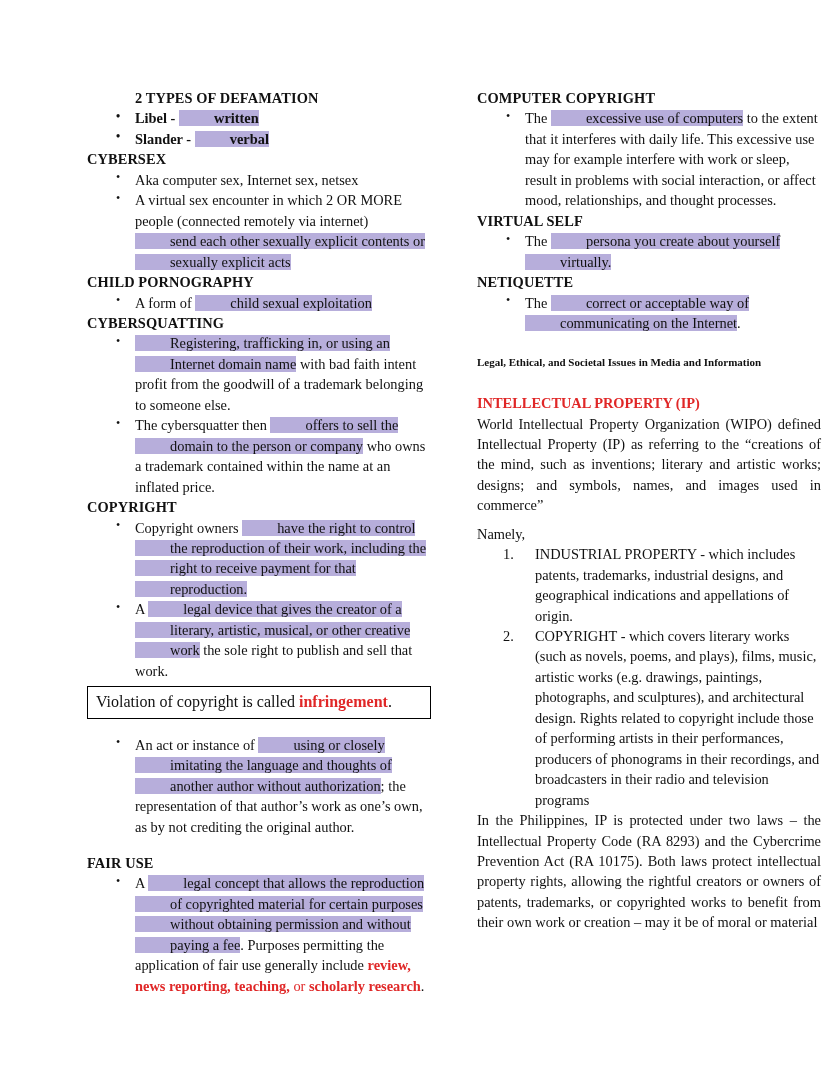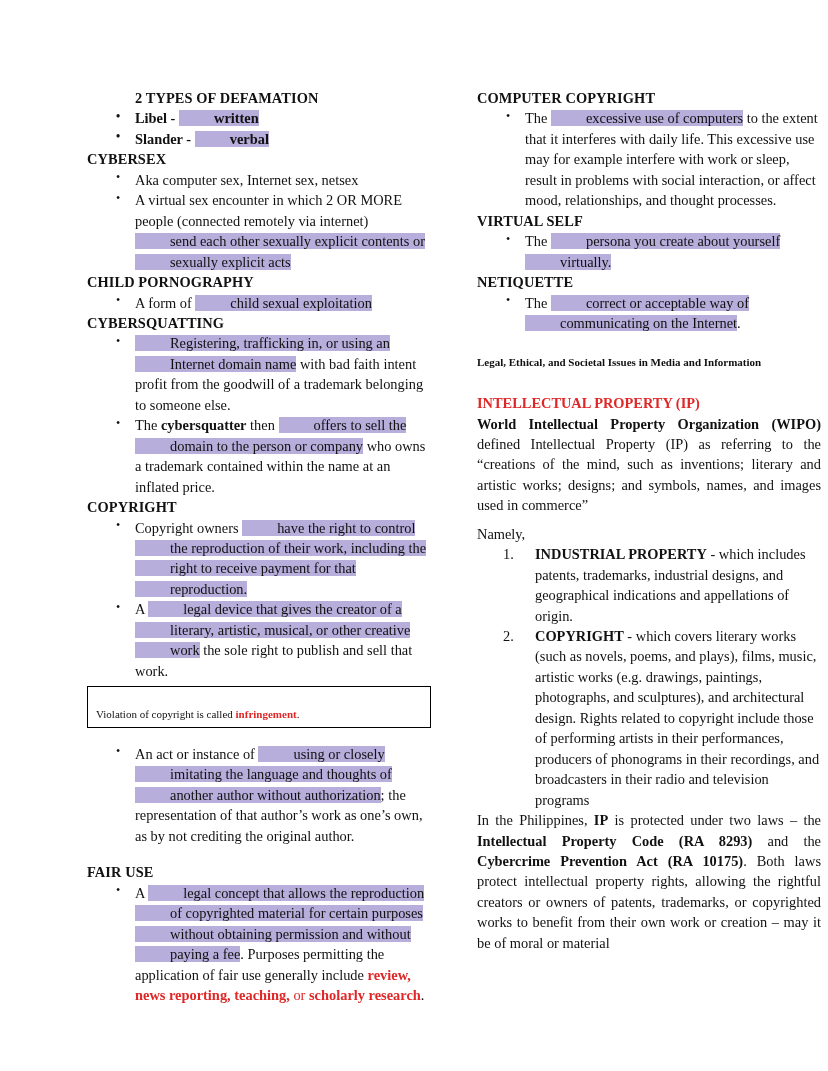--- a/index.html
+++ b/index.html
@@ -94,28 +94,28 @@
 
   
   .hl {
     background: #b7aedb;
     box-decoration-break: clone;
     padding-left: 35px;
     -webkit-box-decoration-break: clone;
   }
   .red { color: #e02727; }
   .red-b { color: #e02727; font-weight: bold; }
-  .b { font-weight: bold; }
+  .b { font-weight: normal; }
 
   
   .callout {
     border: 1.3px solid #000;
-    padding: 20px 8px 5px 8px;
+    padding: 4px 8px 5px 8px;
     margin-top: 5px;
-    font-size: 11px;
+    font-size: 16px;
     line-height: 1.35;
   }
 
   .gap-sm { height: 8px; }
   .gap-md { height: 16px; }
   .gap-lg { height: 22px; }
 
   .para { margin: 0; text-align: justify; }
   .para-left { margin: 0; }
 </style>

